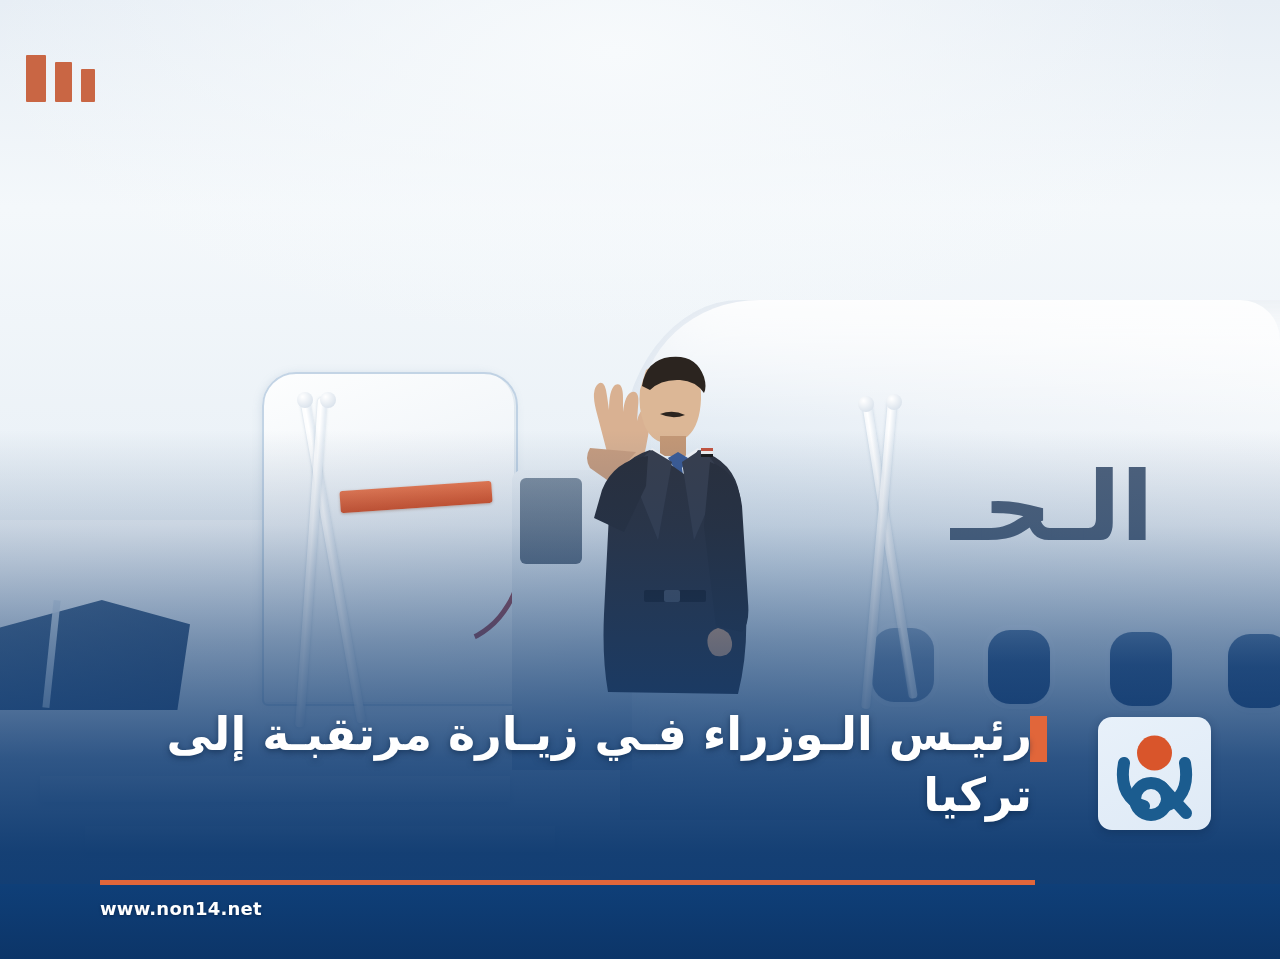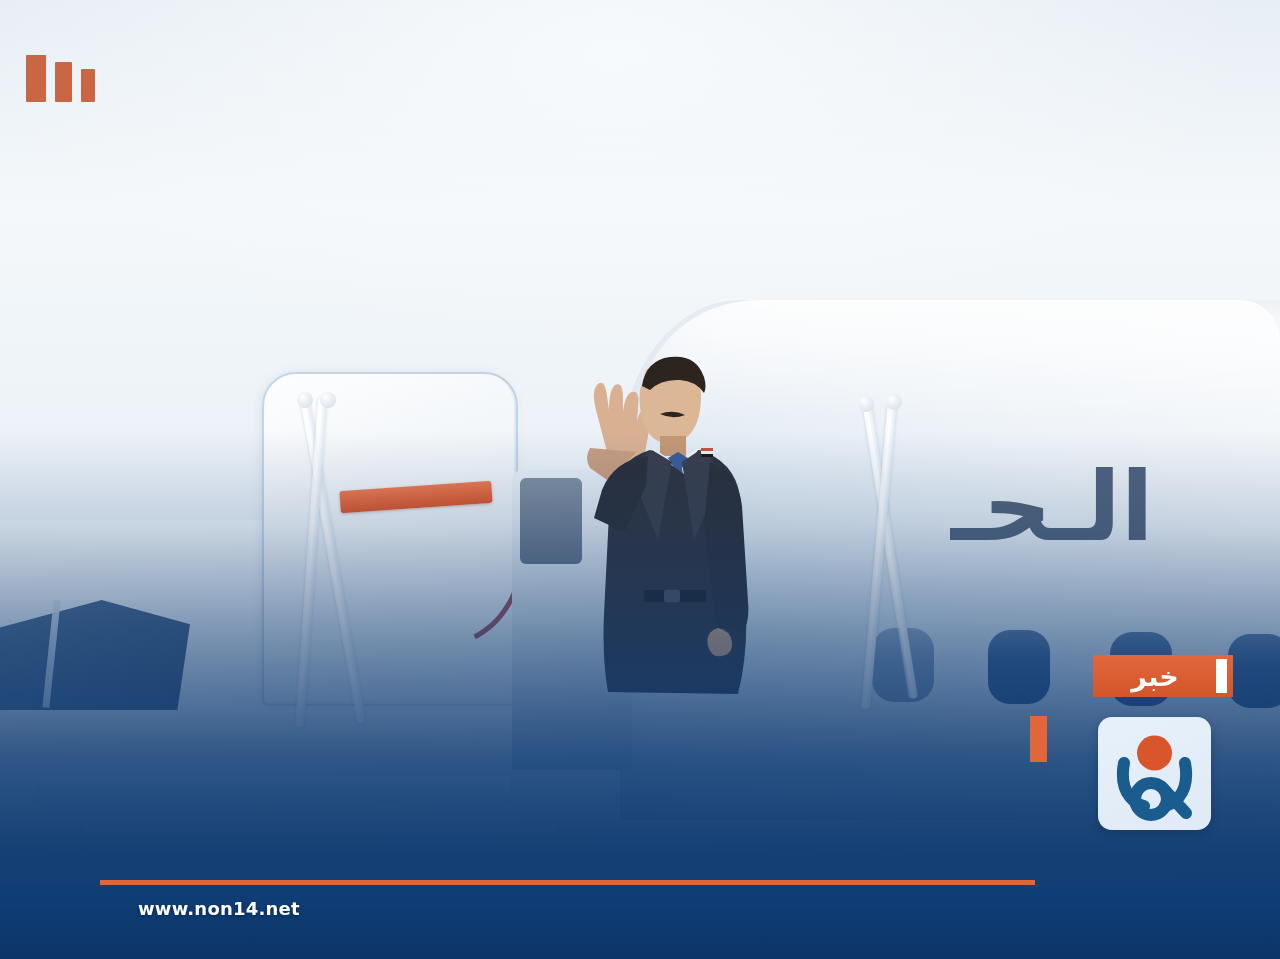--- a/index.html
+++ b/index.html
@@ -271,21 +271,20 @@
   }
   .url {
     position: absolute;
     left: 100px;
     top: 898px;
     color: #ffffff;
     font-size: 18px;
     font-weight: 700;
     letter-spacing: .2px;
     text-shadow: 0 1px 3px rgba(0,20,50,.5);
-    margin-left: 38px;
   }
 
   
   .badge {
     position: absolute;
     left: 1093px;
     top: 655px;
     width: 140px;
     height: 42px;
     background: linear-gradient(180deg, #e2673c 0%, #d4552b 100%);
@@ -431,28 +430,25 @@
   </div>
 
   <div class="blue-overlay"></div>
   <div class="blue-solid"></div>
 
   <div class="barmark">
     <i></i><i></i><i></i>
   </div>
 
   <div class="accent-bar"></div>
+  <div class="headline">رئيـس الـوزراء فـي زيـارة مرتقبـة إلى تركيا</div>
 
   <div class="rule"></div>
   <div class="url">www.non14.net</div>
 
-  <div class="badge">
-    <span>خبر</span>
-    <i class="tick"></i>
-  </div>
 
   <div class="logo">
     <svg width="113" height="113" viewBox="0 0 113 113">
       <circle cx="56.5" cy="36" r="17.5" fill="#d9552b"></circle>
       <g fill="none" stroke="#1b5c8f" stroke-width="12" stroke-linecap="round">
         <path d="M26 46 q-4 22 6 34 q6 7 14 9"></path>
         <path d="M87 46 q4 22 -6 34 q-6 7 -14 9"></path>
       </g>
       <circle cx="53" cy="82" r="16" fill="none" stroke="#1b5c8f" stroke-width="12"></circle>
       <path d="M64 70 L88 96" stroke="#1b5c8f" stroke-width="12" stroke-linecap="round" fill="none"></path>

